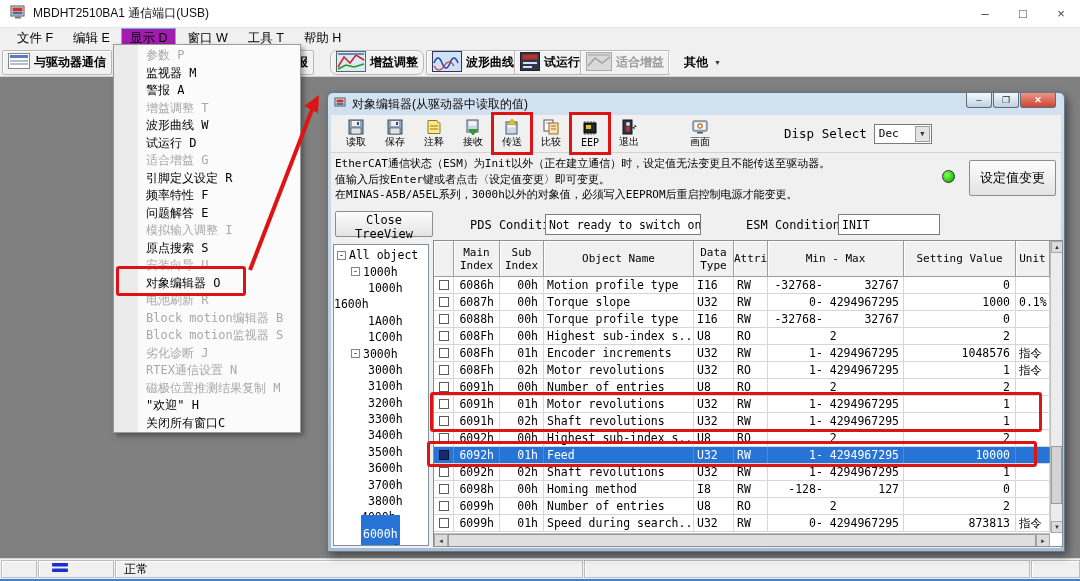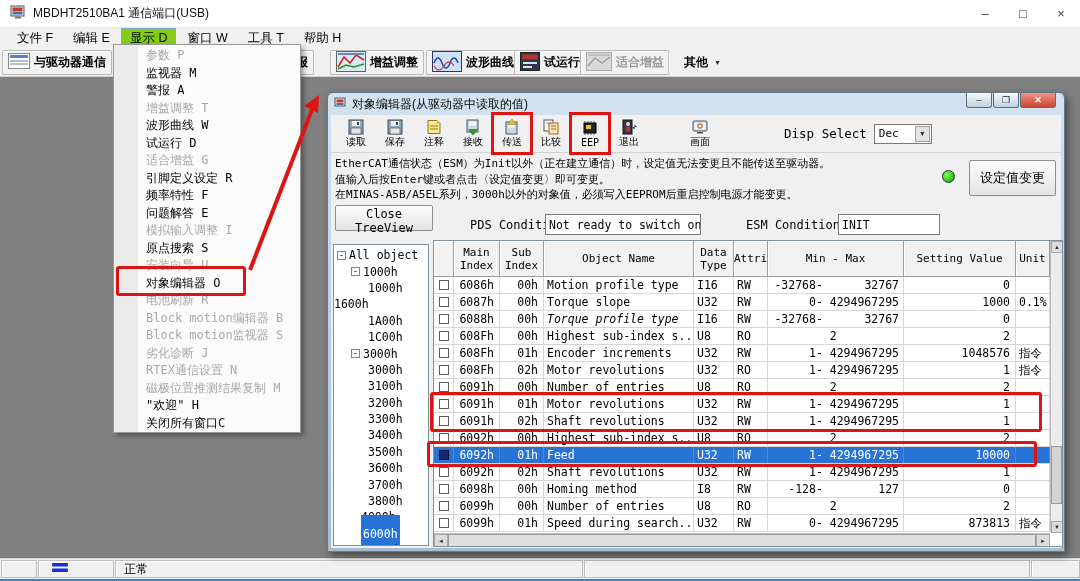--- a/index.html
+++ b/index.html
@@ -13,21 +13,21 @@
   .titlebar { position:absolute; top:0; left:0; right:0; height:28px; background:#ffffff;
     display:flex; align-items:center; border-bottom:1px solid #e6e6e6; z-index:10;}
   .app-icon { margin:0 7px 0 10px; flex:none; }
   .title-text { font-size:12px; color:#101010; }
   .caption-btns { margin-left:auto; display:flex; height:100%; }
   .cap { width:38px; display:flex; align-items:center; justify-content:center; font-size:13px; color:#404040; }
 
   .menubar { position:absolute; top:28px; left:0; right:0; height:20px; background:#f0f0f0;
     display:flex; align-items:center; padding-left:8px; gap:2px; font-size:12.5px; z-index:10;}
   .mb-item { padding:2px 9px; color:#000; }
-  .mb-item.open { background:#84cc16; border:1px solid #78aede; padding:1px 8px; }
+  .mb-item.open { background:#a21caf; border:1px solid #78aede; padding:1px 8px; }
 
   .toolbar { position:absolute; top:48px; left:0; right:0; height:29px; background:#f0f0f0;
     border-bottom:1px solid #cfcfcf; z-index:10;font-weight:bold; }
   .tb-btn { position:absolute; top:2px; height:25px; display:flex; align-items:center; gap:4px;
     font-size:12px; background:#f2f2f2; border:1px solid #b9b9b9; border-radius:2px; padding:0 5px;
     box-shadow:inset 1px 1px 0 #fff; color:#000; }
   .tb-btn.disabled { color:#9b9b9b; }
   .tb-sep { position:absolute; top:4px; left:668px; width:1px; height:21px; background:#c2c2c2;
     box-shadow:1px 0 0 #fff; }
   .dd-arrow { font-size:7px; margin-left:2px; color:#333; }
@@ -69,21 +69,21 @@
   .combo-arrow { position:absolute; right:1px; top:1px; bottom:1px; width:15px; background:#e4e4e4;
     border:1px solid #9d9d9d; font-size:7px; display:flex; align-items:center; justify-content:center; color:#333; }
 
   .info-lines { position:absolute; left:4px; top:41px; }
   .info-line { font-family:"DejaVu Sans Mono",monospace; font-size:11px; line-height:15.5px; color:#000; white-space:nowrap; }
   .green-led { position:absolute; left:611px; top:55px; width:13px; height:13px; border-radius:50%;
     background:radial-gradient(circle at 4px 4px,#86ff5e,var(--led) 60%,#0d7a00); border:1px solid #333; }
   .win-btn { background:linear-gradient(#fdfdfd,#e3e3e3); border:1px solid #8d8d8d; border-radius:2px;
     font-family:"DejaVu Sans Mono",monospace; color:#000; }
   .change-btn { position:absolute; left:638px; top:45px; width:87px; height:36px; font-size:13px; }
-  .close-tree-btn { position:absolute; left:4px; top:90px; width:98px; height:26px; font-size:12px; }
+  .close-tree-btn { position:absolute; left:4px; top:96px; width:98px; height:26px; font-size:12px; }
   .cond-label { position:absolute; top:103px; font-family:"DejaVu Sans Mono",monospace; font-size:12px; }
   .pds-label { left:139px; } .esm-label { left:415px; }
   .textbox { position:absolute; top:99px; height:21px; background:#fff; border:1px solid #7a7a7a;
     font-family:"DejaVu Sans Mono",monospace; font-size:11.5px; display:flex; align-items:center;
     padding-left:3px; white-space:nowrap; overflow:hidden; }
   .pds-box { left:214px; width:156px; } .esm-box { left:507px; width:102px; }
 
   .tree-panel { position:absolute; left:2px; top:129px; width:96px; height:302px; background:#fff;
     border:1px solid #82909c; overflow:hidden; font-family:"DejaVu Sans Mono",monospace; font-size:11.5px; padding-top:2px;}
   .tree-item { height:16.4px; display:flex; align-items:center; white-space:nowrap; }
@@ -169,21 +169,21 @@
           <rect x="0.5" y="0.5" width="21" height="15" fill="#fff" stroke="#888"></rect>
           <rect x="2" y="2" width="18" height="3" fill="#5b7cc4"></rect>
           <line x1="2" y1="8" x2="20" y2="8" stroke="#9ab" stroke-width="1.5"></line>
           <line x1="2" y1="11" x2="20" y2="11" stroke="#9ab" stroke-width="1.5"></line>
         </svg></span>
     <span>与驱动器通信</span>
   </div>
   <div class="tb-btn" style="left:279px;border-left:none;">
     <span>警报</span>
   </div>
-  <div class="tb-btn" style="left:330px;">
+  <div class="tb-btn" style="left:330px;border-radius:7px;">
     <span><svg width="30" height="21" viewBox="0 0 30 21">
           <rect x="0.5" y="0.5" width="29" height="20" fill="#dce8f4" stroke="#566"></rect>
           <polyline points="2,16 8,6 14,12 20,4 28,9" stroke="#cc2222" stroke-width="1.5" fill="none"></polyline>
           <polyline points="2,18 10,14 18,16 28,13" stroke="#22991e" stroke-width="1.5" fill="none"></polyline>
           <rect x="2" y="2" width="26" height="2" fill="#6688bb"></rect>
         </svg></span>
     <span>增益调整</span>
   </div>
   <div class="tb-btn" style="left:426px;">
     <span><svg width="30" height="21" viewBox="0 0 30 21">
@@ -489,21 +489,21 @@
             <div class="td txt" style="width: 40px;">U32</div>
             <div class="td txt" style="width: 34px;">RW</div>
             <div class="td range" style="width: 136px;">0- 4294967295</div>
             <div class="td num" style="width: 112px;">1000</div>
             <div class="td txt" style="width: 34px;">0.1%</div>
           </div>
           <div class="tr">
             <div class="td cb" style="width: 20px;"><span class="cbx"></span></div>
             <div class="td num" style="width: 46px;">6088h</div>
             <div class="td num" style="width: 44px;">00h</div>
-            <div class="td txt" style="width: 150px; font-style: italic;">Torque profile type</div>
+            <div class="td txt" style="width: 150px;">Torque profile type</div>
             <div class="td txt" style="width: 40px;">I16</div>
             <div class="td txt" style="width: 34px;">RW</div>
             <div class="td range" style="width: 136px;">-32768-      32767</div>
             <div class="td num" style="width: 112px;">0</div>
             <div class="td txt" style="width: 34px;"></div>
           </div>
           <div class="tr">
             <div class="td cb" style="width: 20px;"><span class="cbx"></span></div>
             <div class="td num" style="width: 46px;">608Fh</div>
             <div class="td num" style="width: 44px;">00h</div>

